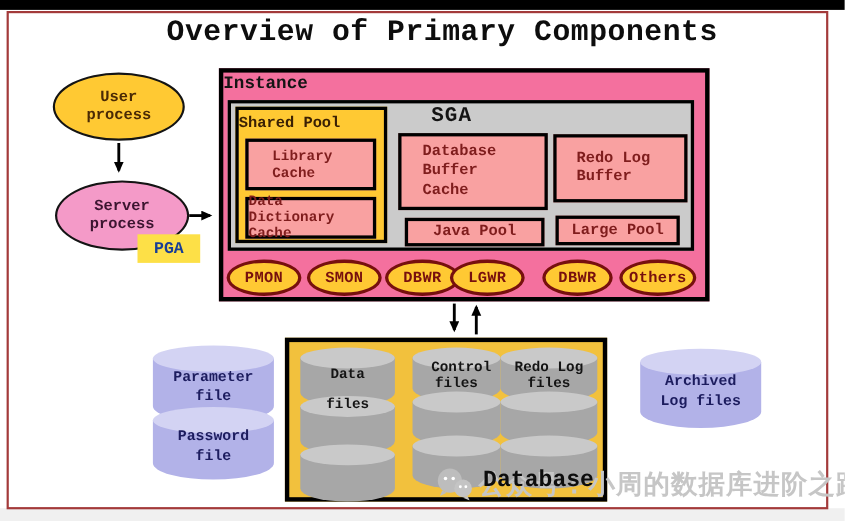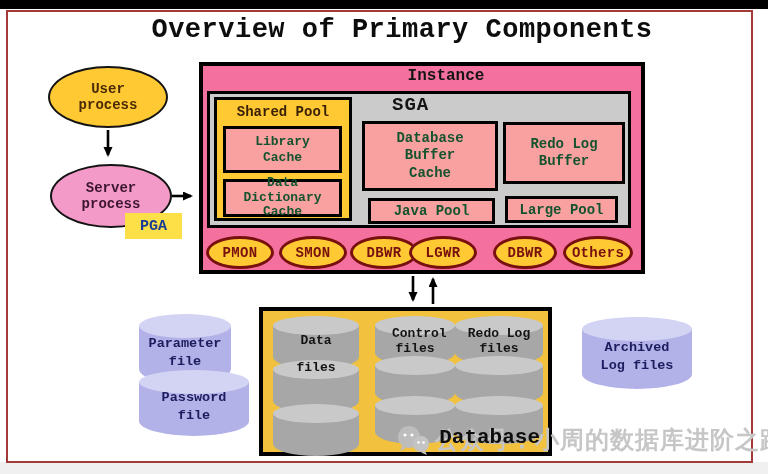--- a/index.html
+++ b/index.html
@@ -13,26 +13,26 @@
   .user-proc{left:48px;top:66px;width:120px;height:62px;background:#ffc933;color:#4a2a05;font-size:14px;line-height:1.15;}
   .server-proc{left:50px;top:164px;width:122px;height:64px;background:#f49ac8;color:#3c1530;font-size:14px;line-height:1.15;}
   .wrap70{display:inline-block;width:70px;}
   .wrap80{display:inline-block;width:80px;}
   .wrap92{display:inline-block;width:92px;}
   .wrap74{display:inline-block;width:74px;}
 
   .pga{position:absolute;left:125px;top:213px;width:57px;height:26px;background:#fde047;color:#173d96;font-weight:bold;font-size:15px;display:flex;align-items:center;justify-content:center;z-index:3;}
 
   .instance{position:absolute;left:199px;top:62px;width:446px;height:212px;background:#f4709e;border:4px solid #000;box-sizing:border-box;}
-  .instance-label{position:absolute;left:0;top:1px;width:100%;text-align:center;font-weight:bold;font-size:16px;color:#141414;margin-left:24px;}
+  .instance-label{position:absolute;left:0;top:1px;width:100%;font-weight:bold;font-size:16px;color:#141414;}
   .sga-panel{position:absolute;left:4px;top:25px;width:424px;height:137px;background:#cbcbcb;border:3px solid #000;box-sizing:border-box;}
   .sga-label{position:absolute;left:182px;top:0px;font-weight:bold;font-size:19px;color:#141414;letter-spacing:1px;}
   .shared-pool{position:absolute;left:4px;top:3px;width:138px;height:124px;background:#ffc933;border:3px solid #000;box-sizing:border-box;}
-  .shared-pool-label{position:absolute;left:0;top:4px;width:100%;text-align:center;font-weight:bold;font-size:14px;color:#3a2004;}
-  .salmon{position:absolute;background:#f9a1a1;border:3px solid #000;box-sizing:border-box;display:flex;align-items:center;justify-content:center;text-align:center;font-weight:bold;color:#14532d;}
+  .shared-pool-label{position:absolute;left:0;top:4px;width:100%;text-align:left;font-weight:bold;font-size:14px;color:#3a2004;}
+  .salmon{position:absolute;background:#f9a1a1;border:3px solid #000;box-sizing:border-box;display:flex;align-items:center;justify-content:center;text-align:left;font-weight:bold;color:#7f1d1d;}
   .lib-cache{left:6px;top:26px;width:119px;height:47px;font-size:13px;line-height:1.2;}
   .dd-cache{left:6px;top:79px;width:119px;height:38px;font-size:13px;line-height:1.15;}
   .db-buffer{left:152px;top:27px;width:136px;height:70px;font-size:14px;line-height:1.25;}
   .redo-buffer{left:293px;top:28px;width:122px;height:62px;font-size:14px;line-height:1.25;}
   .java-pool{left:158px;top:104px;width:127px;height:26px;font-size:14px;}
   .large-pool{left:295px;top:102px;width:113px;height:27px;font-size:14px;}
 
   .proc{position:absolute;top:170px;height:33px;background:#ffc933;border:3px solid #77100e;border-radius:50%;color:#77100e;font-weight:bold;font-size:14px;display:flex;align-items:center;justify-content:center;box-sizing:border-box;letter-spacing:.3px;}
 
   .database-box{position:absolute;left:259px;top:307px;width:293px;height:149px;background:#f2c13d;border:4px solid #000;box-sizing:border-box;}
@@ -43,21 +43,21 @@
   .stack-label{position:absolute;left:0;top:11px;width:100%;text-align:center;font-weight:bold;font-size:13px;color:#141414;z-index:2;}
   .lh-tight{line-height:1.15;}
   .lh-wide{line-height:2.1;}
   .wrap45{display:inline-block;width:46px;}
   .database-label{position:absolute;right:8px;bottom:3px;font-weight:bold;font-size:21px;color:#0d0d0d;z-index:6;}
 
   .lav-cyl{position:absolute;}
   .lav-cyl .cap{position:absolute;left:0;right:0;top:0;height:24px;background:#d3d3f3;border-radius:50%;}
   .lav-cyl .body{position:absolute;left:0;right:0;top:12px;bottom:0;background:#b2b2e8;border-radius:0 0 50% 50%/0 0 15px 15px;}
   .lav-label{position:absolute;left:0;top:0;width:100%;height:100%;display:flex;align-items:center;justify-content:center;text-align:center;font-weight:bold;font-size:13.5px;color:#1c1c5e;line-height:1.3;padding-top:8px;box-sizing:border-box;z-index:2;}
-  .param{left:139px;top:314px;width:92px;height:70px;}
+  .param{left:139px;top:314px;width:110px;height:70px;}
   .pass{left:139px;top:370px;width:110px;height:66px;}
   .arch{left:582px;top:317px;width:110px;height:72px;}
 
   .arrows{position:absolute;left:0;top:0;width:768px;height:474px;pointer-events:none;z-index:4;}
   .arrows line{stroke:#000;stroke-width:2.6;}
 
   .wm{position:absolute;left:396px;top:424px;z-index:5;display:flex;align-items:center;gap:5px;white-space:nowrap;}
   .wm-text{color:#c6c6c6;font-size:24px;font-weight:bold;letter-spacing:1px;}
 </style>
 </head>

